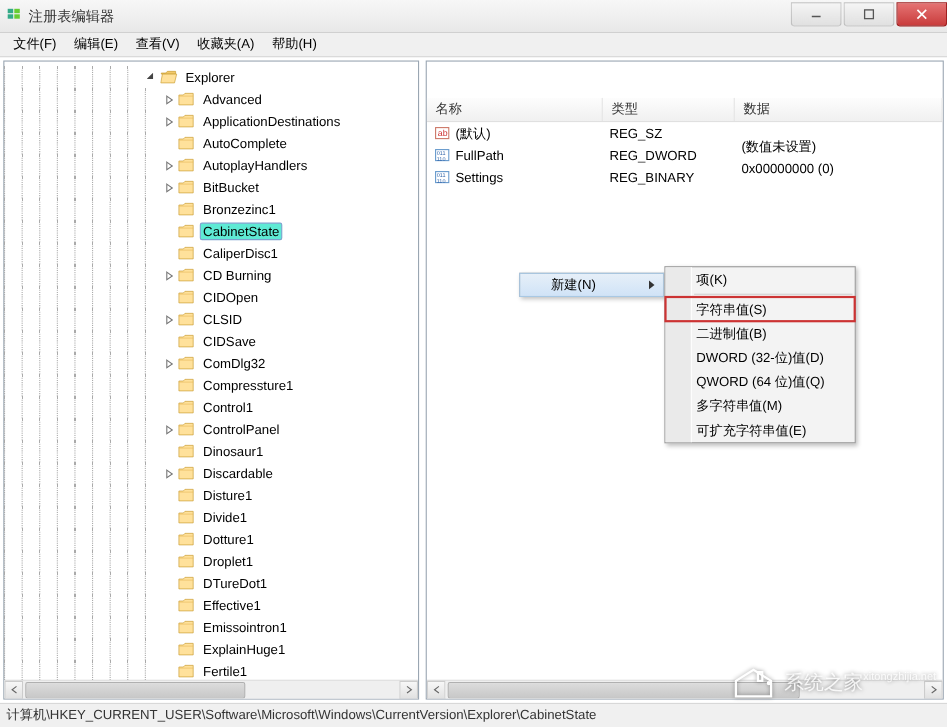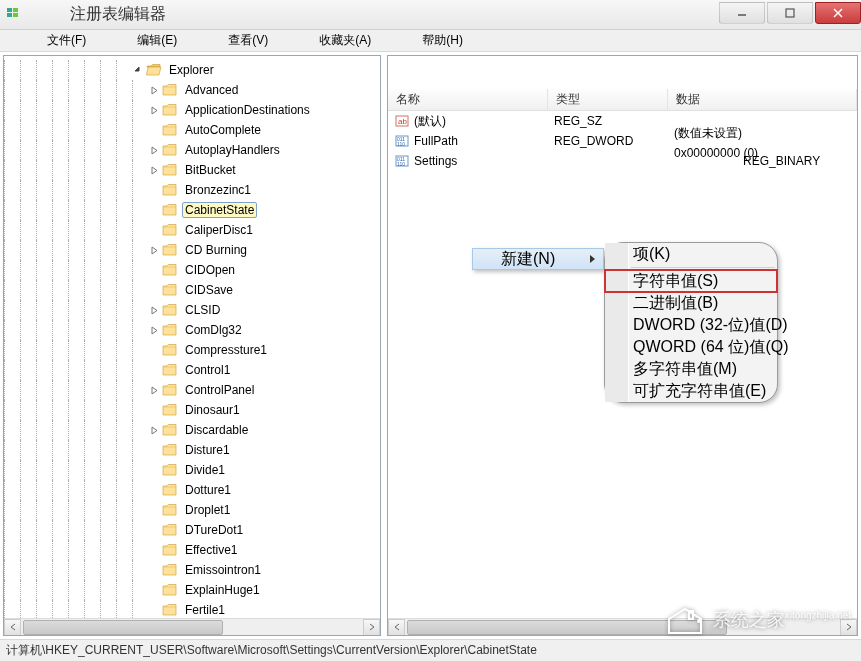--- a/index.html
+++ b/index.html
@@ -17,21 +17,21 @@
   .titlebar {
     height: 30px;
     background: linear-gradient(to bottom, #f7f7f7, #e8e8e8);
     border-bottom: 1px solid #d0d0d0;
     display: flex;
     align-items: center;
     justify-content: space-between;
     padding: 0 0 0 6px;
   }
   .titlebar-left { display: flex; align-items: center; gap: 6px; }
-  .titlebar-title { color: #333; font-size: 16px; margin-left: 44px; }
+  .titlebar-title { color: #333; font-size: 13px; }
   .titlebar-buttons { display: flex; }
   .tb-btn {
     width: 46px; height: 22px;
     display: flex; align-items: center; justify-content: center;
     border: 1px solid rgba(0,0,0,0.15);
     margin-top: -4px;
     background: linear-gradient(to bottom, #f5f5f5, #e0e0e0);
     border-radius: 0 0 3px 3px;
   }
   .tb-btn + .tb-btn { margin-left: 2px; }
@@ -44,21 +44,20 @@
     height: 22px;
     display: flex;
     align-items: center;
     background: #f0f0f0;
     border-bottom: 1px solid #d8d8d8;
     padding: 0 4px;
   }
   .menu-item {
     padding: 2px 8px;
     cursor: default;
-    margin-left: 35px;
   }
 
   
   .main {
     display: flex;
     height: calc(100% - 30px - 22px - 22px);
   }
   .pane {
     border: 1px solid #9aa6b2;
     background: #fff;
@@ -100,21 +99,21 @@
   .tree-expander svg { stroke: #666; fill: none; }
   .tree-expander.collapsed svg { transform: none; }
   .folder-icon {
     width: 16px; height: 14px;
     margin-right: 4px;
     flex-shrink: 0;
   }
   .node-label { padding: 1px 3px; }
   .node-label.selected {
     border: 1px solid #7da2ce;
-    background: #fef9c3;
+    background: #5eead4;
     border-radius: 2px;
     padding: 0 2px;
   }
 
   
   .hscroll {
     height: 17px;
     background: #f0f0f0;
     border-top: 1px solid #ddd;
     display: flex;
@@ -148,35 +147,34 @@
   .lh-col.data { flex: 1; }
   .list-body {
     flex: 1;
     position: relative;
     overflow: hidden;
   }
   .list-row {
     display: flex;
     height: 20px;
     align-items: center;
-    justify-content: space-between;
   }
   .lr-cell { padding: 0 6px; overflow:hidden; white-space:nowrap; }
   .lr-cell.name { width: 160px; display:flex; align-items:center; gap:4px; }
   .lr-cell.type { width: 120px; }
   .lr-cell.data { flex:1;margin-top:24px; }
   .val-icon { width:16px; display:inline-flex; justify-content:center; }
 
   
   .context-menu {
     position: absolute;
     background: #f3f3f3;
     border: 1px solid #9a9a9a;
     box-shadow: 2px 2px 4px rgba(0,0,0,0.25);
-    font-size: 16px;
+    font-size: 12px;
     z-index: 50;
   }
   .ctx-row {
     display: flex;
     align-items: center;
     height: 22px;
     padding: 0 28px 0 28px;
     position: relative;
     white-space: nowrap;
   }
@@ -485,47 +483,47 @@
         <div class="tree-node">
           <span class="tree-indent"></span>
           <span class="tree-indent"></span>
           <span class="tree-indent"></span>
           <span class="tree-indent"></span>
           <span class="tree-indent"></span>
           <span class="tree-indent"></span>
           <span class="tree-indent"></span>
           <span class="tree-indent"></span>
           <span class="tree-indent"></span>
-          <span class="tree-expander"></span>
-          <svg class="folder-icon" width="16" height="14" viewBox="0 0 16 14">
-            <path d="M1 3 L5 3 L6.5 1.5 L14 1.5 L14 12 L1 12 Z" fill="#ffe19b" stroke="#c79a2e" stroke-width="0.6"></path>
-            <path d="M1 4 L14 4" stroke="#e8b85a" stroke-width="0.6"></path>
-          </svg>
-          <span class="node-label">CIDSave</span>
-        </div>
-        <div class="tree-node">
-          <span class="tree-indent"></span>
-          <span class="tree-indent"></span>
-          <span class="tree-indent"></span>
-          <span class="tree-indent"></span>
-          <span class="tree-indent"></span>
-          <span class="tree-indent"></span>
-          <span class="tree-indent"></span>
-          <span class="tree-indent"></span>
-          <span class="tree-indent"></span>
           <span class="tree-expander collapsed">
             <svg width="9" height="9">
               <path d="M2 1 L7 4.5 L2 8 Z" fill="none" stroke="#777"></path>
             </svg>
           </span>
           <svg class="folder-icon" width="16" height="14" viewBox="0 0 16 14">
             <path d="M1 3 L5 3 L6.5 1.5 L14 1.5 L14 12 L1 12 Z" fill="#ffe19b" stroke="#c79a2e" stroke-width="0.6"></path>
             <path d="M1 4 L14 4" stroke="#e8b85a" stroke-width="0.6"></path>
           </svg>
           <span class="node-label">CLSID</span>
+        </div>
+        <div class="tree-node">
+          <span class="tree-indent"></span>
+          <span class="tree-indent"></span>
+          <span class="tree-indent"></span>
+          <span class="tree-indent"></span>
+          <span class="tree-indent"></span>
+          <span class="tree-indent"></span>
+          <span class="tree-indent"></span>
+          <span class="tree-indent"></span>
+          <span class="tree-indent"></span>
+          <span class="tree-expander"></span>
+          <svg class="folder-icon" width="16" height="14" viewBox="0 0 16 14">
+            <path d="M1 3 L5 3 L6.5 1.5 L14 1.5 L14 12 L1 12 Z" fill="#ffe19b" stroke="#c79a2e" stroke-width="0.6"></path>
+            <path d="M1 4 L14 4" stroke="#e8b85a" stroke-width="0.6"></path>
+          </svg>
+          <span class="node-label">CIDSave</span>
         </div>
         <div class="tree-node">
           <span class="tree-indent"></span>
           <span class="tree-indent"></span>
           <span class="tree-indent"></span>
           <span class="tree-indent"></span>
           <span class="tree-indent"></span>
           <span class="tree-indent"></span>
           <span class="tree-indent"></span>
           <span class="tree-indent"></span>
@@ -853,21 +851,21 @@
           <div class="lr-cell type">REG_BINARY</div>
         </div>
 
       <div class="context-menu" style="left:84px; top:137px; width:132px;">
         <div class="ctx-gutter"></div>
         <div class="ctx-row hover">
           <span>新建(N)</span>
           <span class="ctx-arrow"></span>
         </div>
       </div>
-      <div class="context-menu submenu" id="submenu" style="left:216px; top:131px; width:174px;border-radius:19px;">
+      <div class="context-menu submenu" id="submenu" style="left:216px; top:131px; width:174px;">
         <div class="ctx-gutter"></div>
       <div class="ctx-row">
             <span>项(K)</span>
           </div>
           <div style="height:1px;background:#d0d0d0;margin:2px 2px 2px 26px"></div>
           <div class="ctx-row hl">
             <span>字符串值(S)</span>
           </div>
           <div class="ctx-row">
             <span>二进制值(B)</span>
@@ -899,21 +897,21 @@
       <div class="sb-btn">
           <svg width="8" height="8">
             <path d="M2 1 L6 4 L2 7" fill="none" stroke="#666"></path>
           </svg>
         </div>
     </div>
   </div>
 </div>
 
 <div class="statusbar">
-  <span>计算机\HKEY_CURRENT_USER\Software\Microsoft\Settings\CurrentVersion\Explorer\CabinetState</span>
+  <span>计算机\HKEY_CURRENT_USER\Software\Microsoft\Windows\CurrentVersion\Explorer\CabinetState</span>
 </div>
 
 <div class="watermark">
   <svg width="40" height="34" viewBox="0 0 40 34">
     <path d="M4 16 L20 6 L36 16 L36 30 L4 30 Z" fill="none" stroke="#fff" stroke-width="2"></path>
     <rect x="24" y="8" width="4" height="8" fill="none" stroke="#fff" stroke-width="2"></rect>
     <circle cx="34" cy="18" r="2" fill="#fff"></circle>
   </svg>
   <div class="stack">
     <span>系统之家</span>

